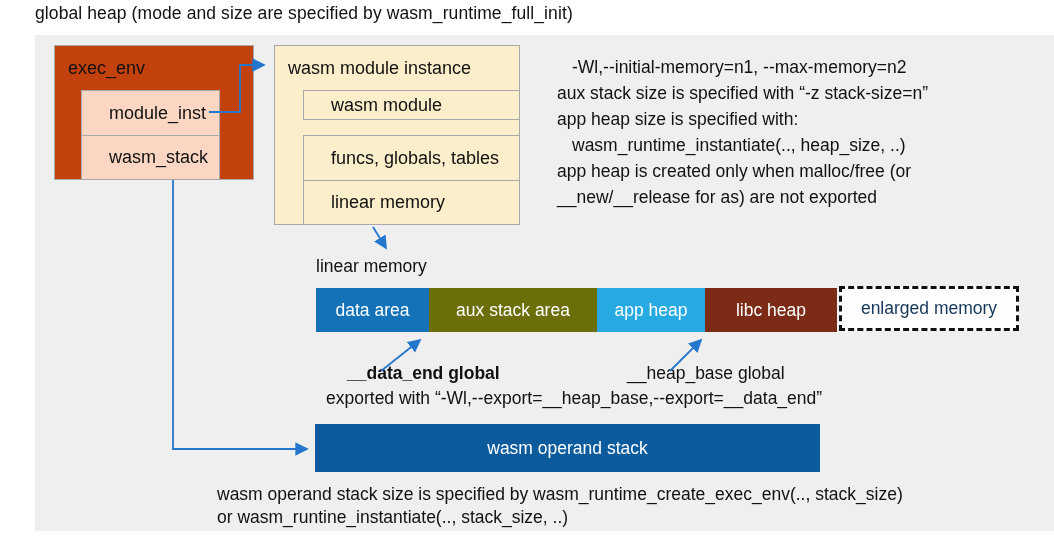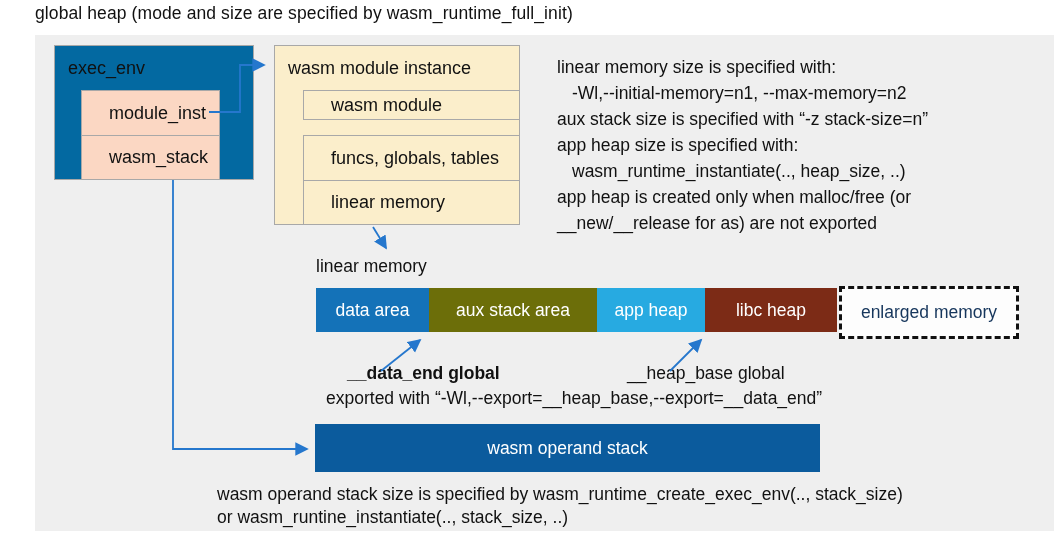--- a/index.html
+++ b/index.html
@@ -27,50 +27,49 @@
 </style>
 </head>
 <body>
 
 <div id="stage">
 
   <div id="title" class="abs">global heap (mode and size are specified by wasm_runtime_full_init)</div>
 
   <div id="panel" class="abs" style="background-color: rgb(239, 239, 239);"></div>
 
-  <div class="abs box" style="left: 27px; top: 45px; width: 200px; height: 135px; background-color: #0369a1;">
+  <div class="abs box" style="left: 27px; top: 45px; width: 200px; height: 135px; background-color: #c2410c;">
     <div class="box-header">exec_env</div>
     <div class="box-row" style="left: 26px; top: 44px; width: 139px; height: 46px; background-color: rgb(251, 215, 195);">module_inst</div>
     <div class="box-row" style="left: 26px; top: 89px; width: 139px; height: 45px; background-color: rgb(251, 215, 195);">wasm_stack</div>
   </div>
 
   <div class="abs box" style="left: 247px; top: 45px; width: 246px; height: 180px; background-color: rgb(251, 238, 203);">
     <div class="box-header">wasm module instance</div>
     <div class="box-row" style="left: 28px; top: 44px; width: 217px; height: 30px; background-color: rgb(251, 238, 203);">wasm module</div>
     <div class="box-row" style="left: 28px; top: 89px; width: 217px; height: 46px; background-color: rgb(251, 238, 203);">funcs, globals, tables</div>
     <div class="box-row" style="left: 28px; top: 134px; width: 217px; height: 45px; background-color: rgb(251, 238, 203);">linear memory</div>
   </div>
 
   <div class="abs" style="left:530px;top:54px;">
-    <div class="info-line">linear memory size is specified with:</div>
     <div class="info-line indent">-Wl,--initial-memory=n1, --max-memory=n2</div>
     <div class="info-line">aux stack size is specified with “-z stack-size=n”</div>
     <div class="info-line">app heap size is specified with:</div>
     <div class="info-line indent">wasm_runtime_instantiate(.., heap_size, ..)</div>
     <div class="info-line">app heap is created only when malloc/free (or</div>
     <div class="info-line">__new/__release for as) are not exported</div>
   </div>
 
   <div class="abs caption" style="left:289px;top:256px;">linear memory</div>
 
   <div class="abs seg" style="left: 289px; width: 113px; background-color: rgb(20, 114, 184);">data area</div>
   <div class="abs seg" style="left: 570px; width: 108px; background-color: rgb(39, 170, 225);">app heap</div>
   <div class="abs seg" style="left: 402px; width: 168px; background-color: rgb(108, 110, 9);">aux stack area</div>
   <div class="abs seg" style="left: 678px; width: 132px; background-color: rgb(124, 43, 22);">libc heap</div>
-  <div class="abs seg seg-dashed" style="left: 812px; width: 180px; top: 286px; height: 53px; background-color: rgb(253, 253, 253); color: rgb(22, 54, 92);">enlarged memory</div>
+  <div class="abs seg seg-dashed" style="left: 812px; width: 180px; top: 286px; height: 45px; background-color: rgb(253, 253, 253); color: rgb(22, 54, 92);">enlarged memory</div>
 
   <div class="abs annot" style="left:320px;top:363px;font-weight:bold;">__data_end global</div>
   <div class="abs annot" style="left:600px;top:363px;">__heap_base global</div>
   <div class="abs annot" style="left:299px;top:388px;">exported with “-Wl,--export=__heap_base,--export=__data_end”</div>
 
   <div id="operand-bar" class="abs" style="left: 288px; top: 424px; width: 505px; height: 48px; background-color: rgb(11, 91, 157);">wasm operand stack</div>
 
   <div class="abs" style="left:190px;top:483px;">
     <div class="footer-line">wasm operand stack size is specified by wasm_runtime_create_exec_env(.., stack_size)</div>
     <div class="footer-line">or wasm_runtine_instantiate(.., stack_size, ..)</div>

